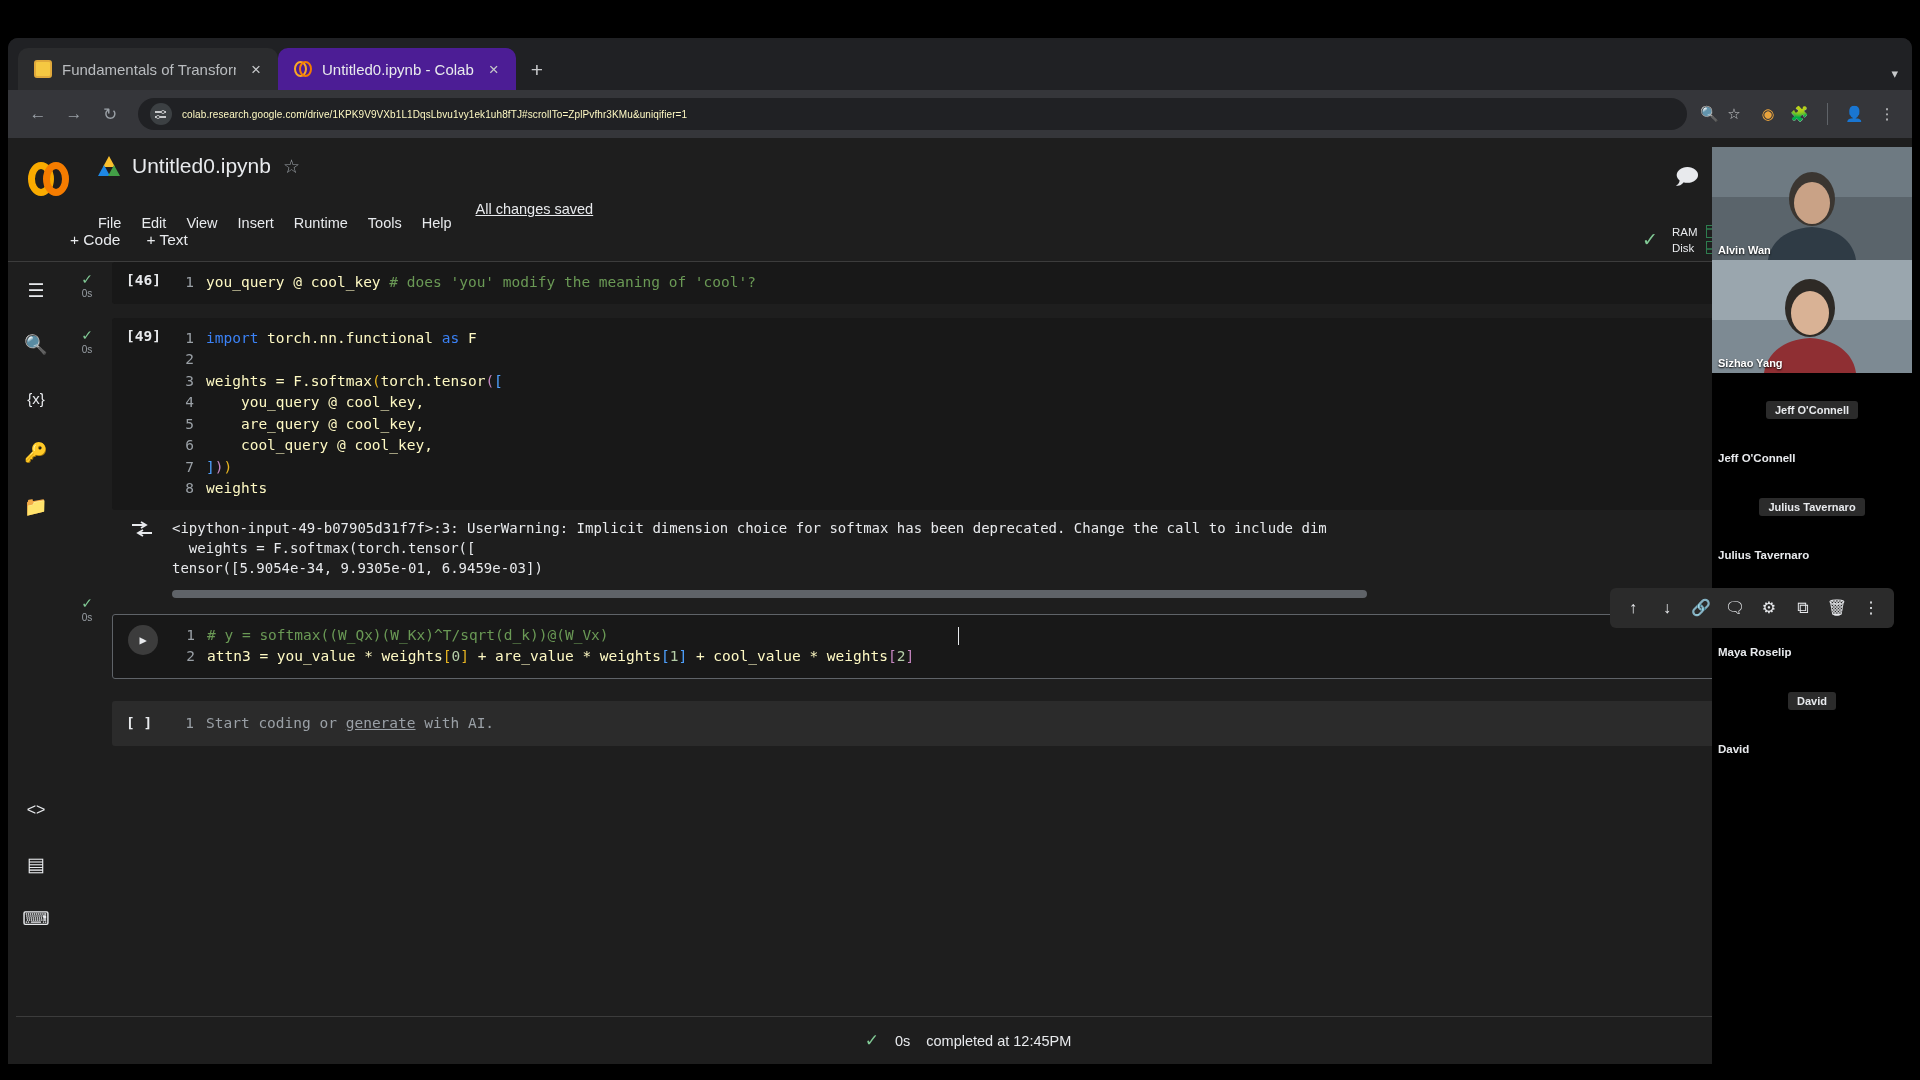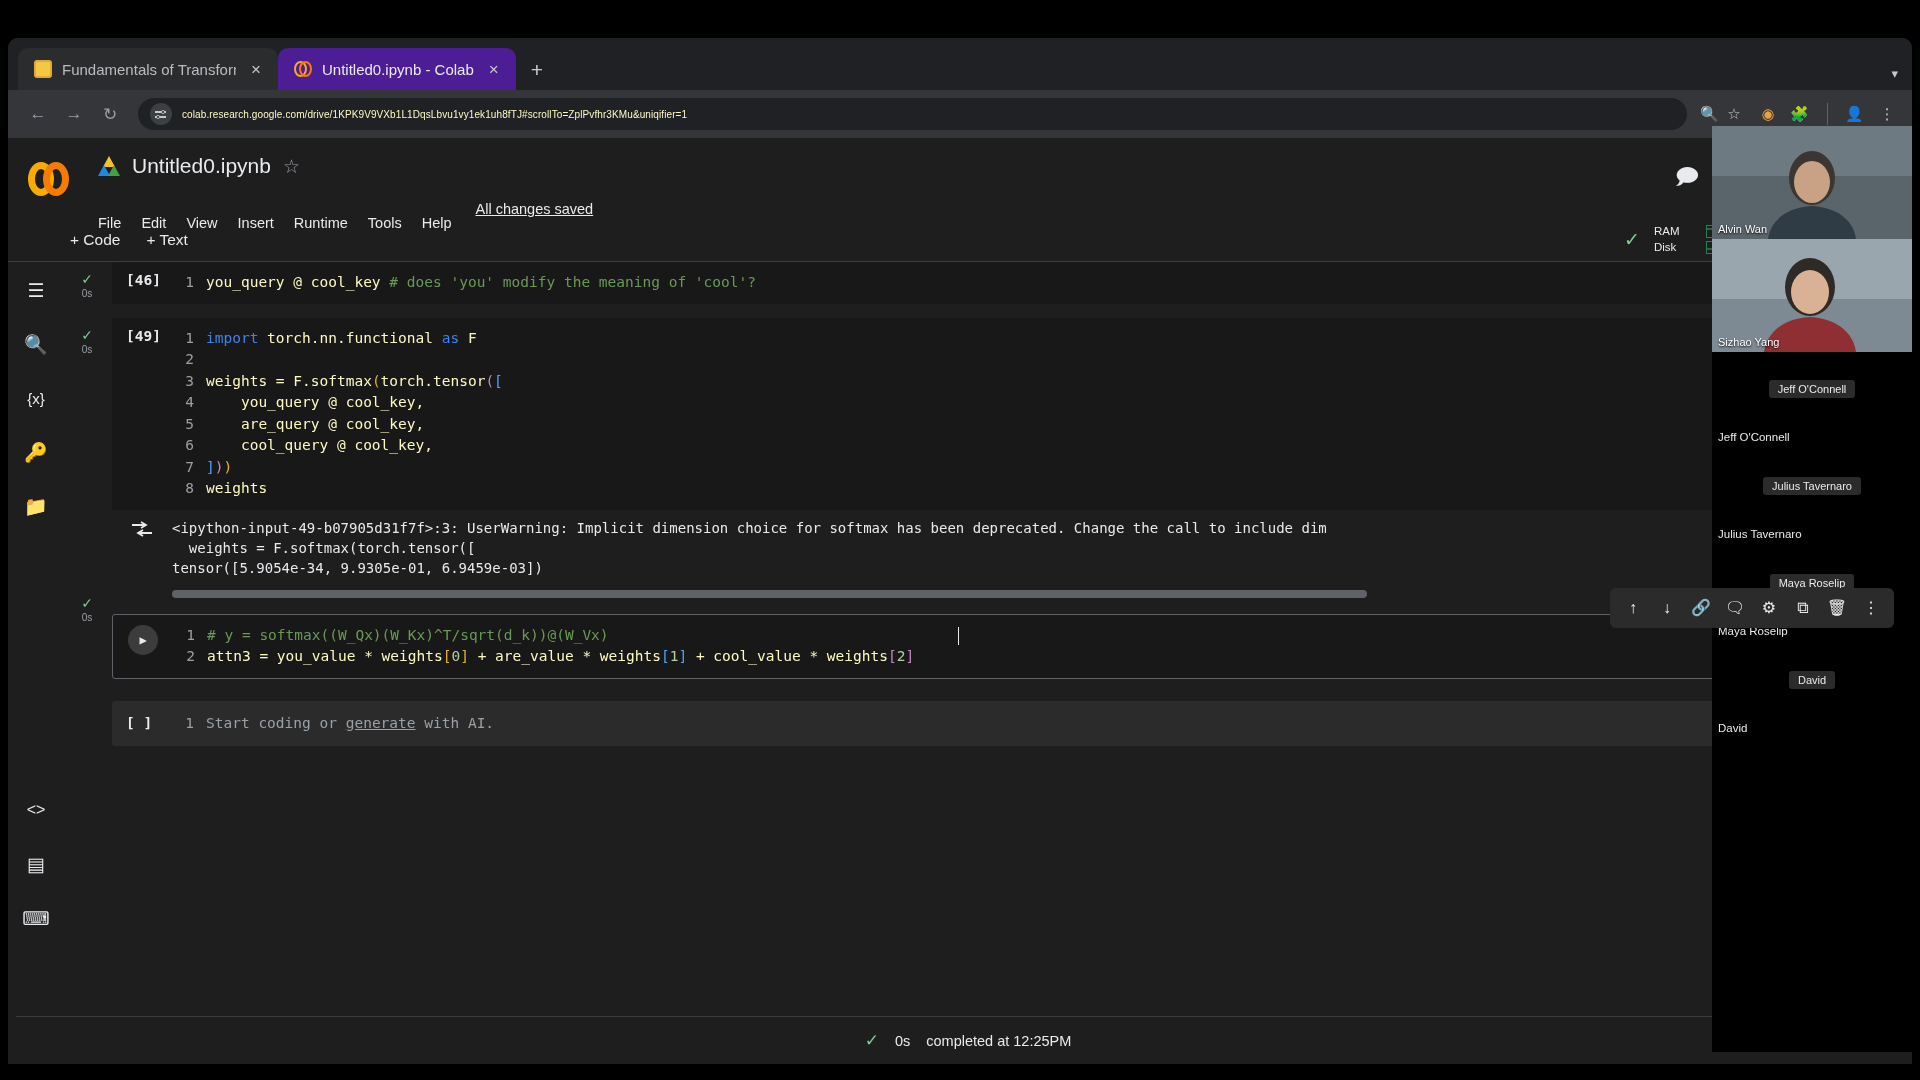--- a/index.html
+++ b/index.html
@@ -135,21 +135,21 @@
   
   .ctoolbar {
     height: 44px; display: flex; align-items: center;
     padding: 0 18px 0 62px; position: relative;
     border-bottom: 1px solid #3c3c3c;
   }
   .addbtn { font-size: 15.5px; color: #e8eaed; margin-right: 26px; display:flex; align-items:center; gap:6px;}
   .toolbar-right { position: absolute; right: 16px; display: flex; align-items: center; gap: 14px; }
   .check-ic { color: #81c995; font-size: 19px; }
   .ram-disk { display: flex; flex-direction: column; gap: 3px; }
-  .rd-row { display: flex; gap: 24px; }
+  .rd-row { display: flex; align-items: center; gap: 6px; }
   .rd-label { font-size: 11.5px; color: #e8eaed; width: 28px; }
   .rd-graph { width: 42px; height: 13px; border: 1px solid #2e7d4f; position: relative; overflow:hidden; }
   .rd-graph svg { display:block; }
   .caret { color: #e8eaed; font-size: 11px; }
   .tdiv { width: 1px; height: 24px; background: #5f6368; }
   .gemini { display: flex; align-items: center; gap: 7px; color: #e8eaed; font-size: 15px; }
   .spark { font-size: 14px; color: #e8eaed; }
   .chev-up { color: #e8eaed; font-size: 14px; }
 
   
@@ -517,30 +517,30 @@
               </div>
             </div>
           </div>
 
         </div>
       </div>
 
       <div class="statusbar">
         <span class="sb-check">✓</span>
         <span class="sb-txt">0s</span>
-        <span class="sb-txt">completed at 12:25PM</span>
+        <span class="sb-txt">completed at 12:45PM</span>
         <span class="sb-right">
           <span class="sb-dot"></span>
           <span class="sb-close">✕</span>
         </span>
       </div>
 
     </div>
 
-    <div class="vpanel" style="top:88px; height:calc(100% - 100px);">
+    <div class="vpanel" style="top:109px; height:calc(100% - 100px);font-weight:bold;">
       <div class="vtile t1">
         <svg width="200" height="113" viewBox="0 0 200 113">
           <rect width="200" height="113" fill="#5a646b"></rect>
           <rect x="0" y="0" width="200" height="50" fill="#6e7a82"></rect>
           <ellipse cx="100" cy="52" rx="23" ry="27" fill="#3b3631"></ellipse>
           <ellipse cx="100" cy="56" rx="18" ry="21" fill="#c9a286"></ellipse>
           <path d="M100 80 C70 82 58 98 56 113 L144 113 C142 98 130 82 100 80 Z" fill="#2f3b45"></path>
         </svg>
         <span class="vname">Alvin Wan</span>
       </div>

